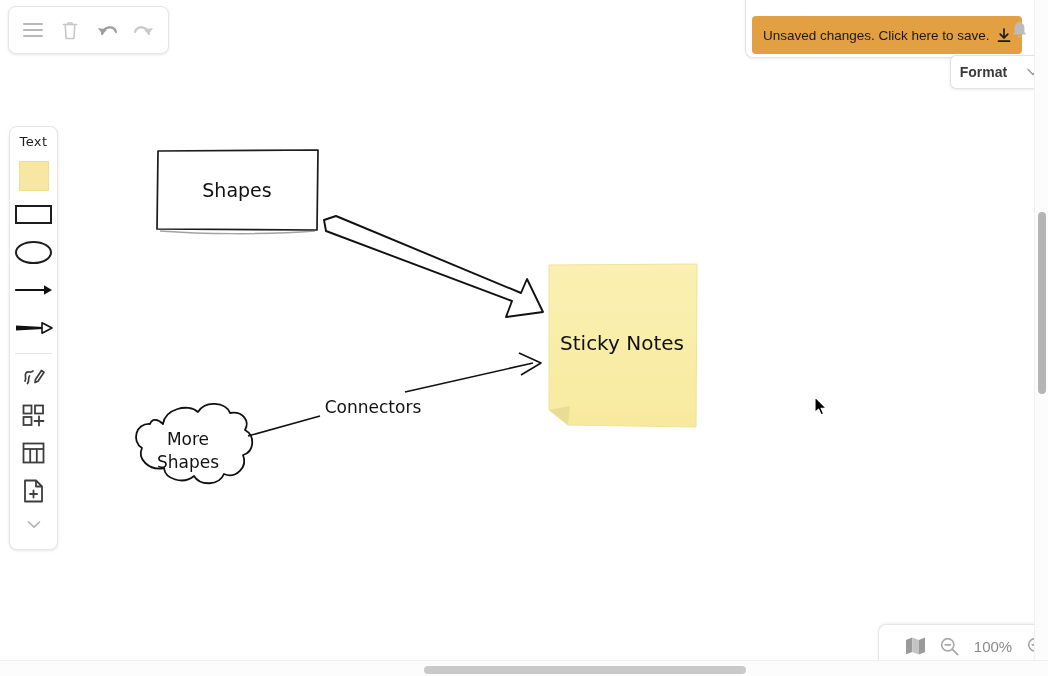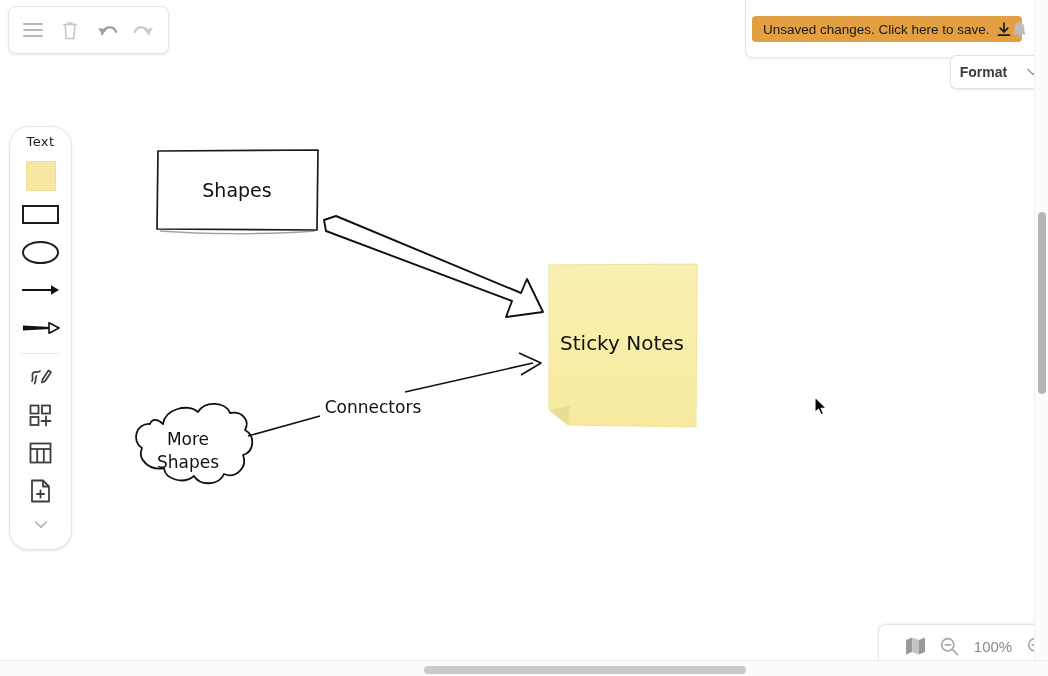--- a/index.html
+++ b/index.html
@@ -60,21 +60,21 @@
     border-top: none;
     border-right: none;
     border-radius: 0 0 0 8px;
     box-shadow: 0 1px 3px rgba(0,0,0,0.08);
     box-sizing: border-box;
     display: flex; align-items: center;
   }
   #save-banner {
     position: absolute;
     left: 752px; top: 16px;
-    height: 26px;
+    height: 38px;
     background: #e3a042;
     border-radius: 4px;
     display: flex; align-items: center;
     gap: 7px;
     padding: 12px 11px;
     cursor: pointer;
     box-sizing: border-box;
   }
   #save-banner .txt {
     font-size: 13.5px;
@@ -106,24 +106,24 @@
     box-sizing: border-box;
   }
   #format-btn .lbl {
     font-size: 14px; font-weight: bold; color: #3a3a3a;
   }
 
   
   #palette {
     position: absolute;
     left: 9px; top: 126px;
-    width: 63px; height: 424px;
+    width: 49px; height: 424px;
     background: #ffffff;
     border: 1px solid #e6e6e6;
-    border-radius: 20px;
+    border-radius: 8px;
     box-shadow: 0 1px 3px rgba(0,0,0,0.10);
     box-sizing: border-box;
     display: flex; flex-direction: column;
     align-items: center;
     padding-top: 7px;
   }
   #palette .ptext {
     font-size: 13px; color: #1d1d1d;
     margin-bottom: 8px;
     font-family: "DejaVu Sans", sans-serif;

